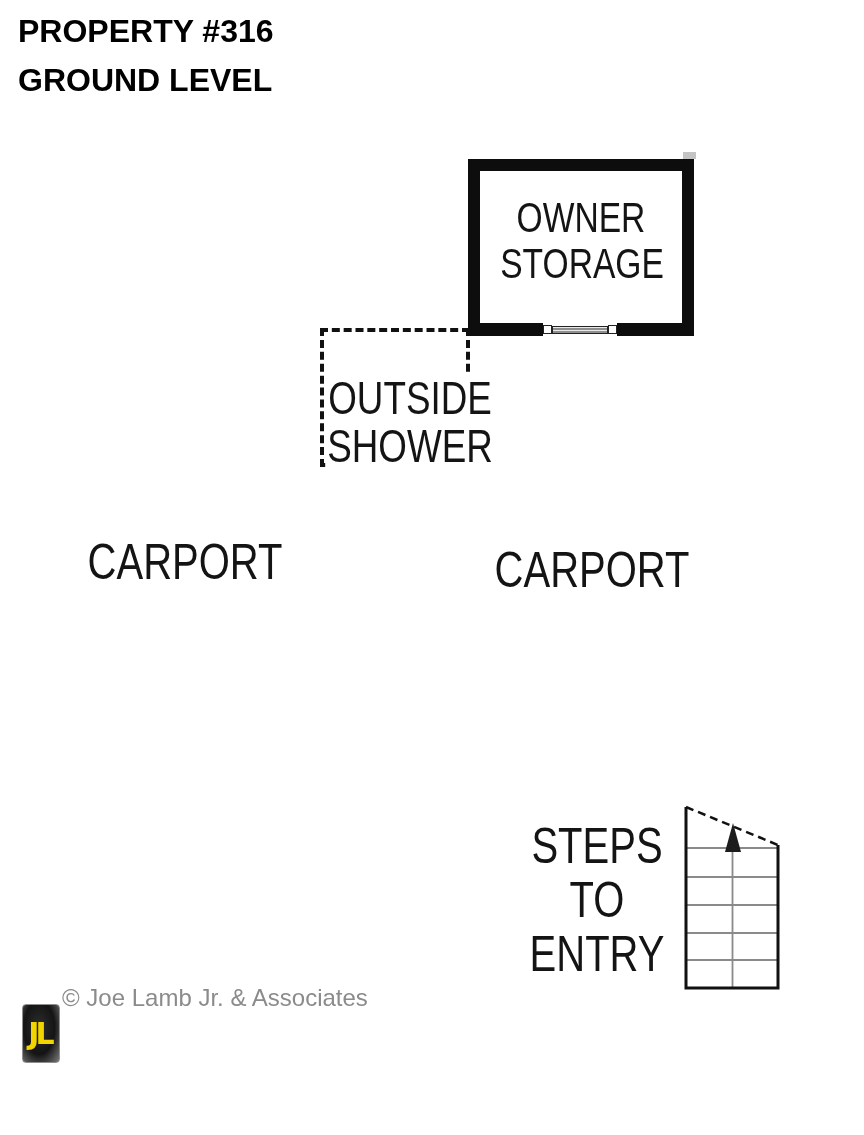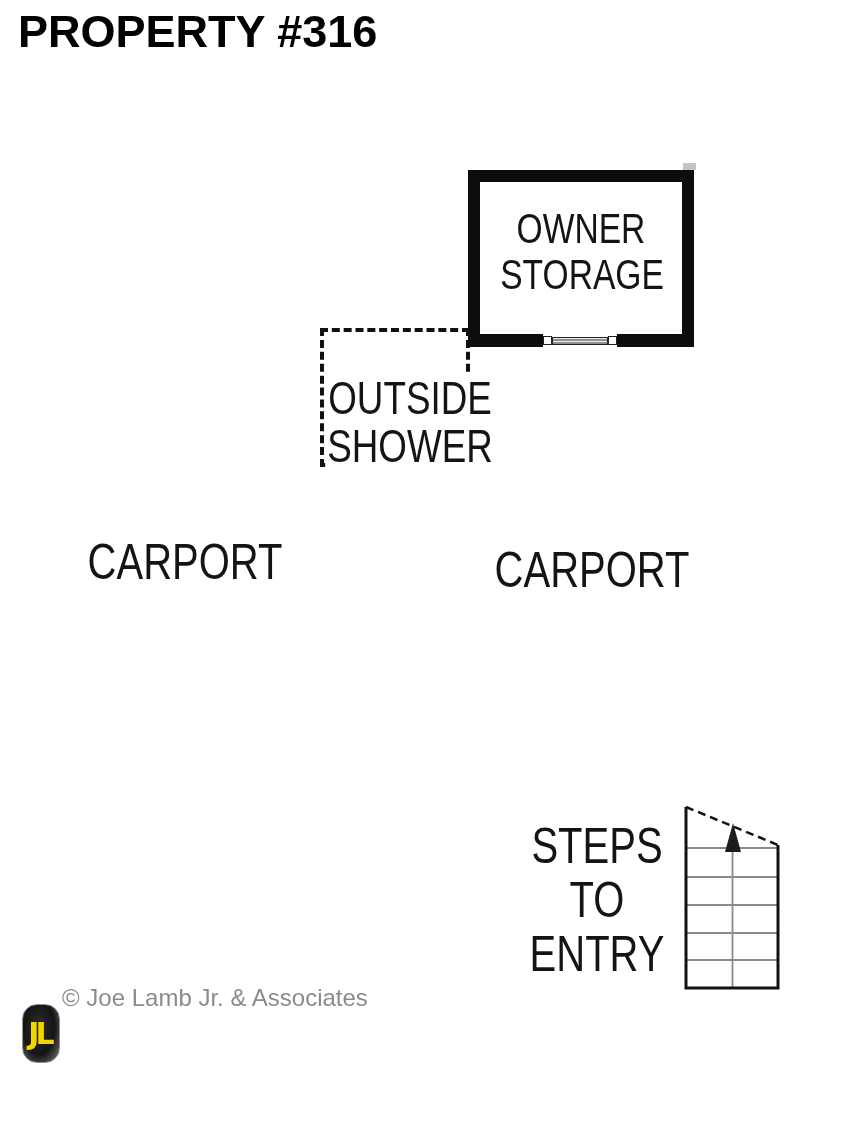--- a/index.html
+++ b/index.html
@@ -9,27 +9,27 @@
     background:#ffffff;
     font-family:"Liberation Sans", sans-serif;
     color:#111;
     overflow:hidden;
   }
   .abs{position:absolute;}
 
   
   .title{
     left:18px;top:7px;
-    font-size:45px;font-weight:bold;line-height:49px;
+    font-size:32px;font-weight:bold;line-height:49px;
     letter-spacing:0px;color:#000;
     white-space:nowrap;
   }
 
   
-  .storage{left:468px;top:170px;width:226px;height:177px;}
+  .storage{left:468px;top:159px;width:226px;height:177px;}
   .wall{position:absolute;background:#0d0d0d;}
   .wall-top{left:0;top:0;width:226px;height:12px;}
   .wall-left{left:0;top:0;width:12px;height:177px;}
   .wall-right{left:214px;top:0;width:12px;height:177px;}
   .wall-bottom-left{left:0;top:164px;width:75px;height:13px;}
   .wall-bottom-right{left:149px;top:164px;width:77px;height:13px;}
   .notch{left:215px;top:-7px;width:13px;height:7px;background:#c4c4c4;}
   .jamb{position:absolute;width:9px;height:9px;top:166px;background:#fff;border:1px solid #222;box-sizing:border-box;}
   .jamb-l{left:75px;} .jamb-r{left:140px;}
   .window-bar{
@@ -72,21 +72,21 @@
     left:447px;top:819px;width:300px;
     text-align:center;font-size:50px;line-height:54px;
     transform:scaleX(0.8);transform-origin:50% 0;
     white-space:nowrap;color:#141414;
   }
   .steps-figure{left:675px;top:795px;width:120px;height:210px;}
 
   
   .logo-badge{
     left:22px;top:1004px;width:38px;height:59px;
-    border-radius:15px;
+    border-radius:4px;
     background:radial-gradient(ellipse at 45% 40%, #2e2e2e 0%, #141414 55%, #7a7a7a 100%);
     border:1px solid #8f8f8f;box-sizing:border-box;
     display:flex;align-items:center;justify-content:center;
   }
   .logo-monogram{
     font-family:"DejaVu Sans", sans-serif;
     font-weight:bold;font-size:30px;letter-spacing:-4px;
     color:#f2d400;padding-right:3px;
   }
   .credit{
@@ -94,20 +94,21 @@
     font-size:24px;color:#8b8b8b;white-space:nowrap;
   }
 </style>
 </head>
 <body>
 
 <div id="canvas">
 
   <div class="abs title">
     <div>PROPERTY #316</div>
+    <div>GROUND LEVEL</div>
   </div>
 
   <div class="abs storage">
     <div class="wall wall-top"></div>
     <div class="wall wall-left"></div>
     <div class="wall wall-right"></div>
     <div class="wall wall-bottom-left"></div>
     <div class="wall wall-bottom-right"></div>
     <div class="abs notch"></div>
     <div class="jamb jamb-l"></div>

